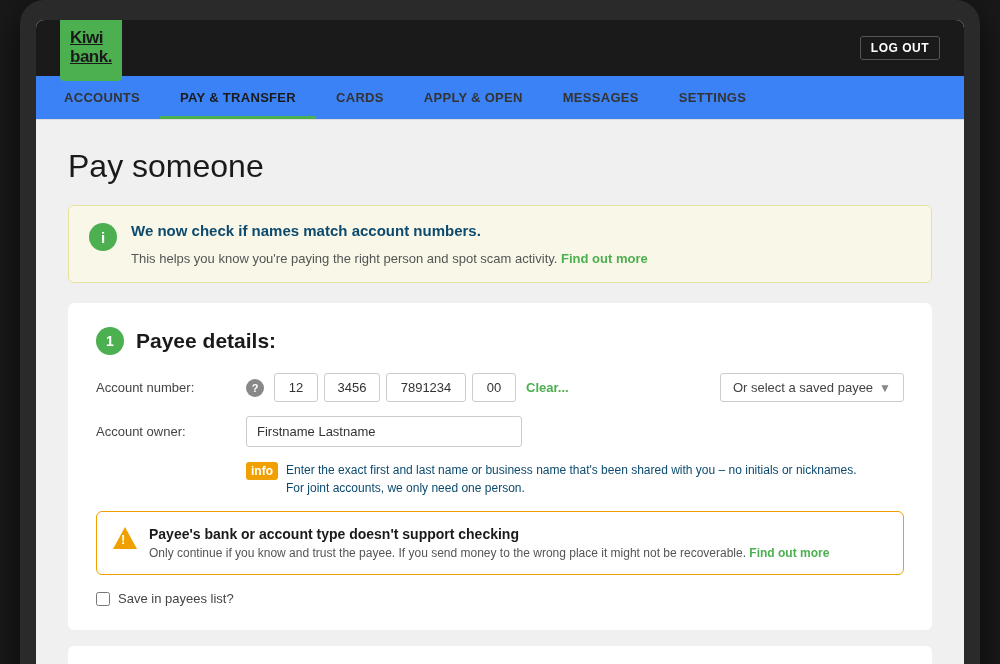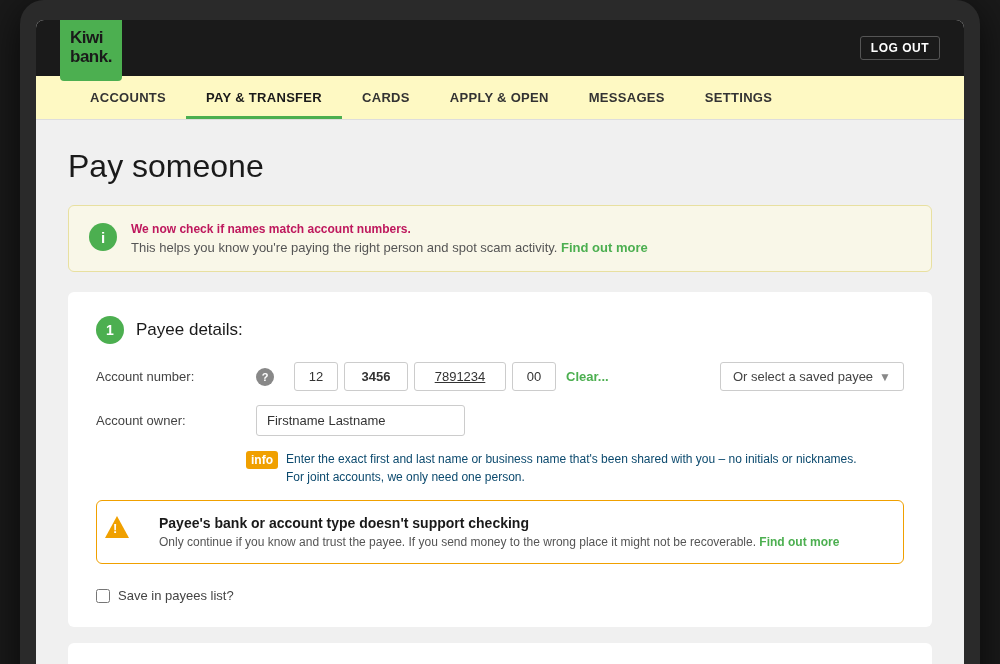--- a/index.html
+++ b/index.html
@@ -40,45 +40,46 @@
 
     .logo {
       background: #4caf50;
       color: #1a1a1a;
       font-weight: 900;
       font-size: 17px;
       padding: 14px 10px;
       border-radius: 4px;
       line-height: 1.1;
       letter-spacing: -0.5px;
+      text-decoration: underline;
     }
 
     .logo span {
       display: block;
     }
 
     .logout-btn {
       color: #fff;
       font-size: 12px;
       font-weight: 600;
       letter-spacing: 0.5px;
       cursor: pointer;
       border: 1px solid #555;
       padding: 4px 10px;
       border-radius: 3px;
       background: transparent;
     }
 
     
     .nav-bar {
-      background: #fef9c3;
+      background: #3b82f6;
       display: flex;
       align-items: center;
       border-bottom: 1px solid #ddd;
-      padding: 0 34px;
+      padding: 0 8px;
     }
 
     .nav-item {
       padding: 14px 20px;
       font-size: 13px;
       font-weight: 600;
       color: #333;
       cursor: pointer;
       text-transform: uppercase;
       letter-spacing: 0.3px;
@@ -136,23 +137,23 @@
       justify-content: center;
       color: #fff;
       font-weight: 700;
       font-size: 15px;
       flex-shrink: 0;
       margin-top: 1px;
     }
 
     .info-banner-text strong {
       display: block;
-      font-size: 12px;
-      color: #be185d;
-      margin-bottom: 4px;
+      font-size: 15px;
+      color: #0c4a6e;
+      margin-bottom: 12px;
     }
 
     .info-banner-text p {
       font-size: 13px;
       color: #555;
     }
 
     .info-banner-text a {
       color: #4caf50;
       text-decoration: none;
@@ -182,30 +183,30 @@
       display: flex;
       align-items: center;
       justify-content: center;
       color: #fff;
       font-weight: 700;
       font-size: 14px;
       flex-shrink: 0;
     }
 
     .section-title {
-      font-size: 17px;
-      font-weight: 400;
+      font-size: 21px;
+      font-weight: 700;
       color: #1a1a1a;
     }
 
     
     .form-row {
       display: flex;
       align-items: center;
-      gap: 20px;
+      gap: 10px;
       margin-bottom: 14px;
     }
 
     .form-label {
       font-size: 13px;
       color: #444;
       width: 140px;
       flex-shrink: 0;
     }
 
@@ -234,22 +235,22 @@
     .acct-input {
       border: 1px solid #ccc;
       border-radius: 3px;
       padding: 6px 10px;
       font-size: 13px;
       color: #333;
       text-align: center;
     }
 
     .acct-input.w2 { width: 44px; }
-    .acct-input.w4 { width: 64px; font-weight: bold; }
-    .acct-input.w7 { width: 92px; text-decoration: underline; }
+    .acct-input.w4 { width: 56px; }
+    .acct-input.w7 { width: 80px; }
     .acct-input.w3 { width: 44px; }
 
     .clear-link {
       color: #4caf50;
       font-size: 13px;
       font-weight: 600;
       text-decoration: none;
       cursor: pointer;
       margin-left: 4px;
     }
@@ -267,21 +268,21 @@
       align-items: center;
       gap: 6px;
     }
 
     .text-input {
       border: 1px solid #ccc;
       border-radius: 3px;
       padding: 7px 10px;
       font-size: 13px;
       color: #333;
-      width: 209px;
+      width: 276px;
     }
 
     
     .info-note {
       display: flex;
       align-items: flex-start;
       gap: 8px;
       margin-bottom: 14px;
       margin-left: 150px;
     }
@@ -300,25 +301,25 @@
     .info-note-text {
       font-size: 12px;
       color: #0c4a6e;
       line-height: 1.5;
     }
 
     
     .warning-box {
       border: 1.5px solid #f0a000;
       border-radius: 6px;
-      padding: 14px 8px;
+      padding: 14px 16px;
       display: flex;
       align-items: flex-start;
-      gap: 30px;
-      margin-bottom: 24px;
+      gap: 12px;
+      margin-bottom: 16px;
       background: #fff;
     }
 
     .warning-icon {
       width: 24px;
       height: 24px;
       flex-shrink: 0;
       margin-top: 1px;
     }
 

